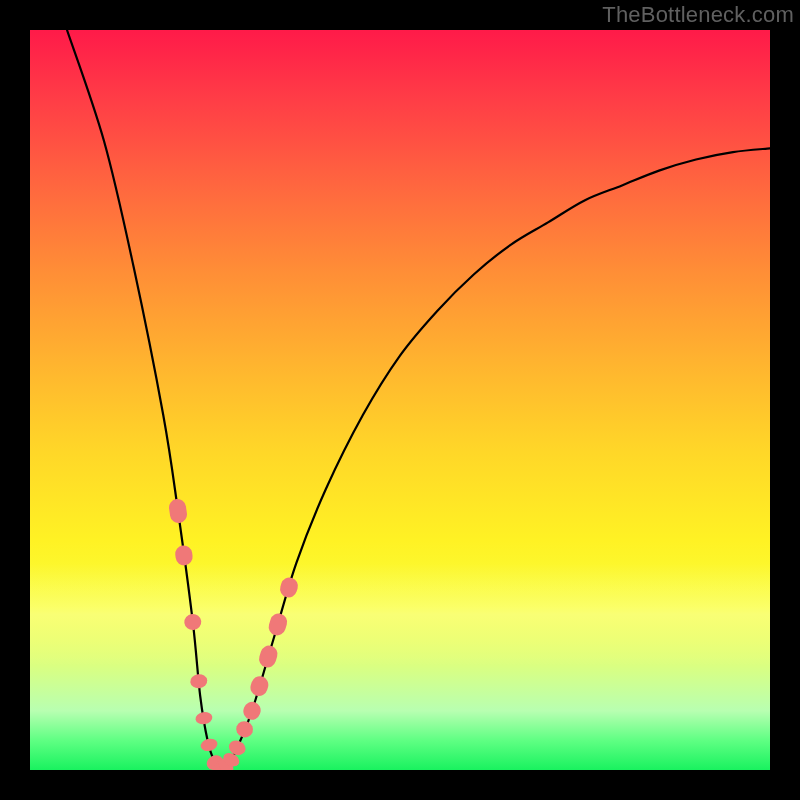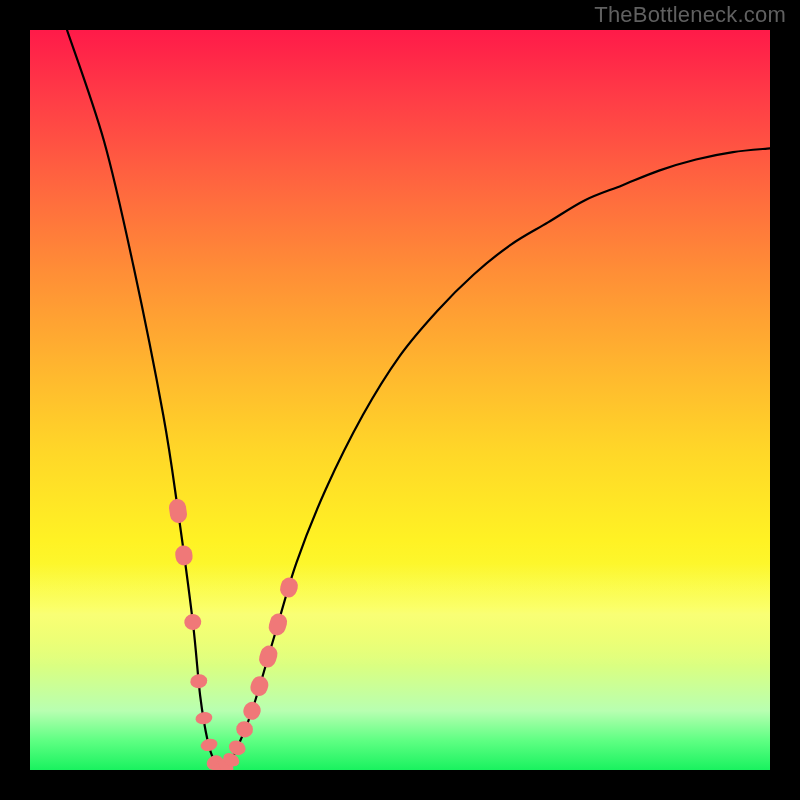--- a/index.html
+++ b/index.html
@@ -51,21 +51,21 @@
     stroke-width: 2.2;
     stroke-linecap: round;
   }
   .marker-pill {
     fill: #f07878;
     stroke: none;
   }
   .watermark {
     position: absolute;
     top: 2px;
-    right: 14px;
+    right: 6px;
     font-family: Arial, Helvetica, sans-serif;
     font-size: 22px;
     font-weight: 400;
     color: #606060;
     letter-spacing: 0.2px;
     user-select: none;
   }
 </style>
 </head>
 <body>

